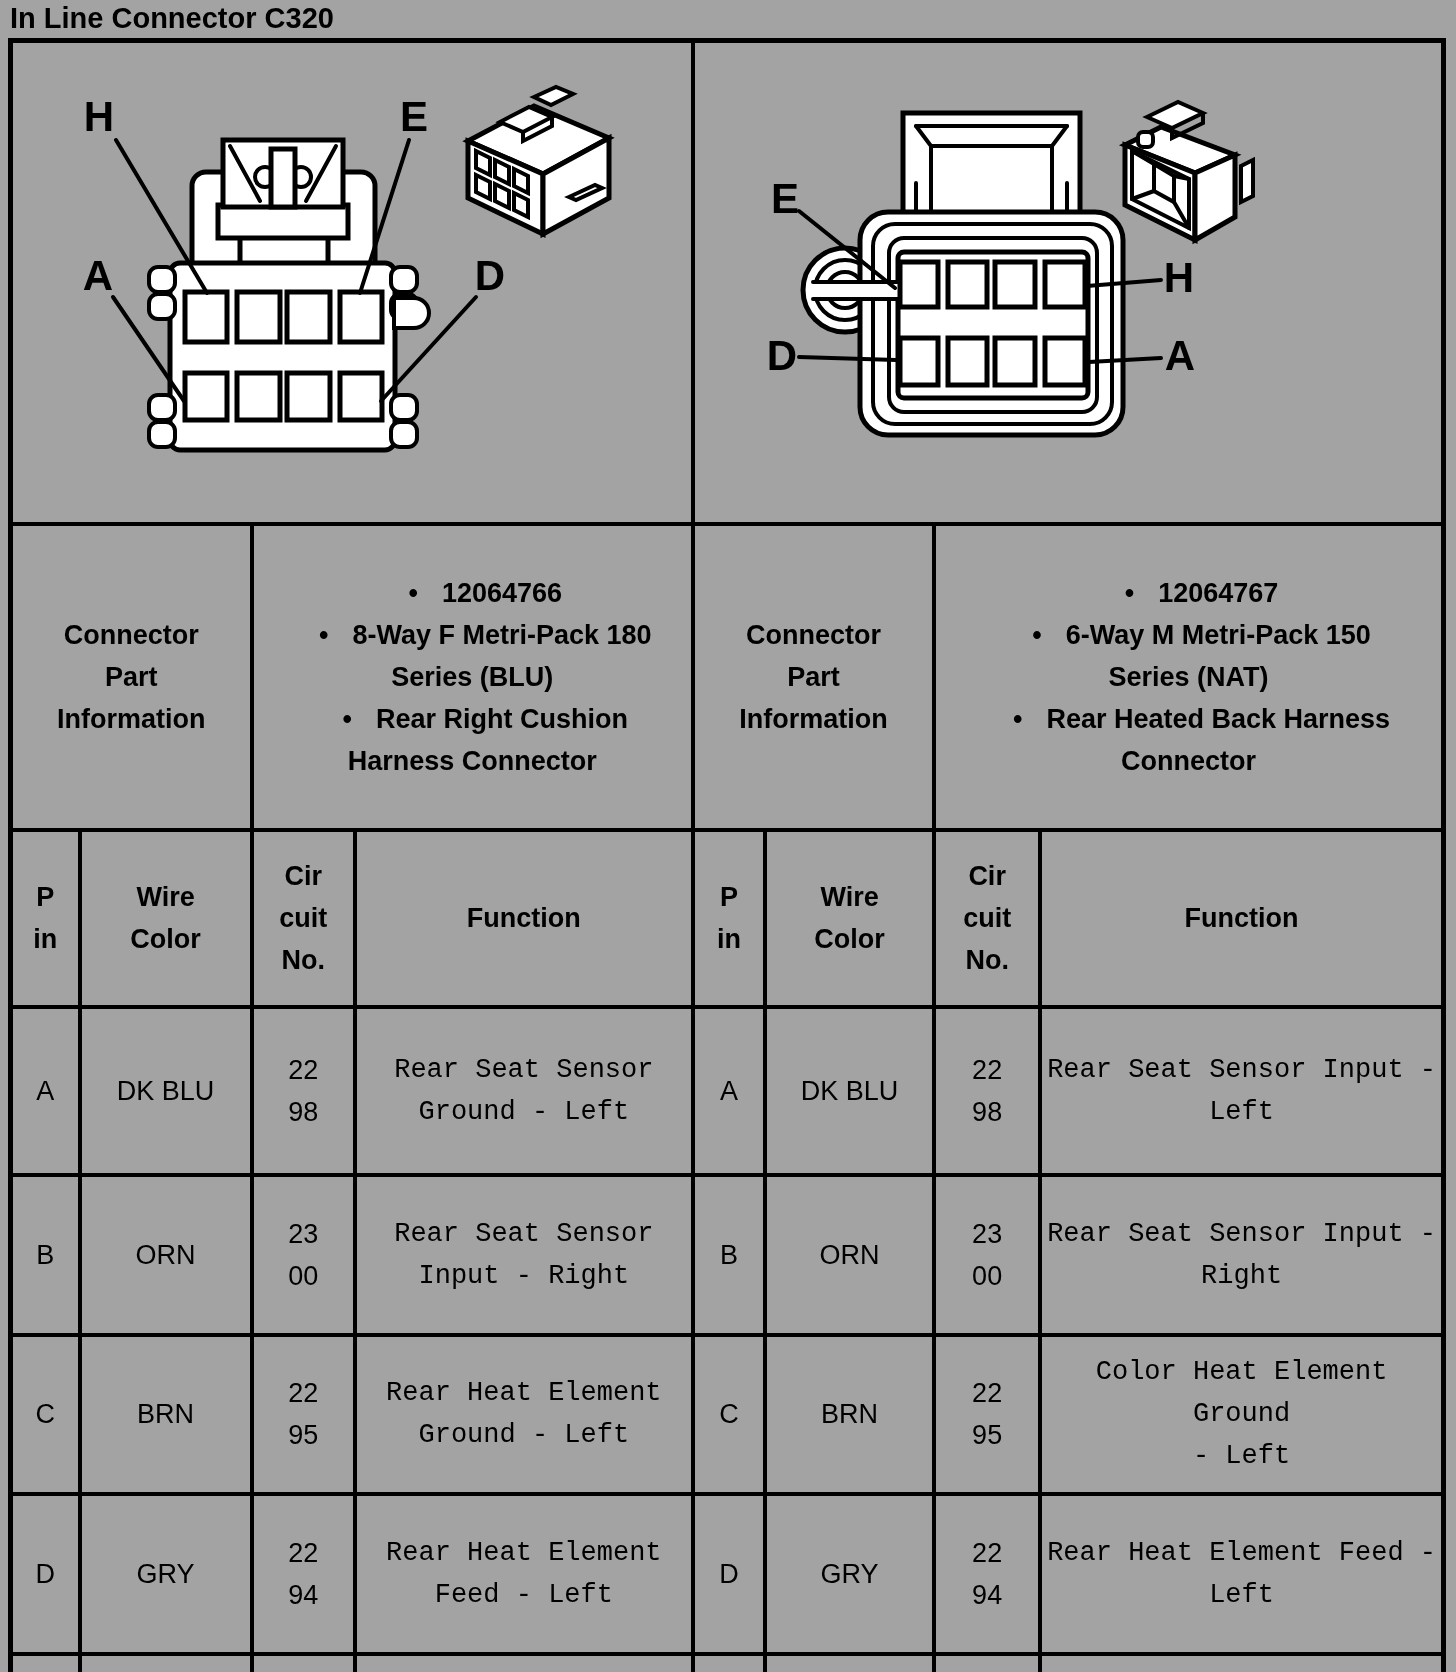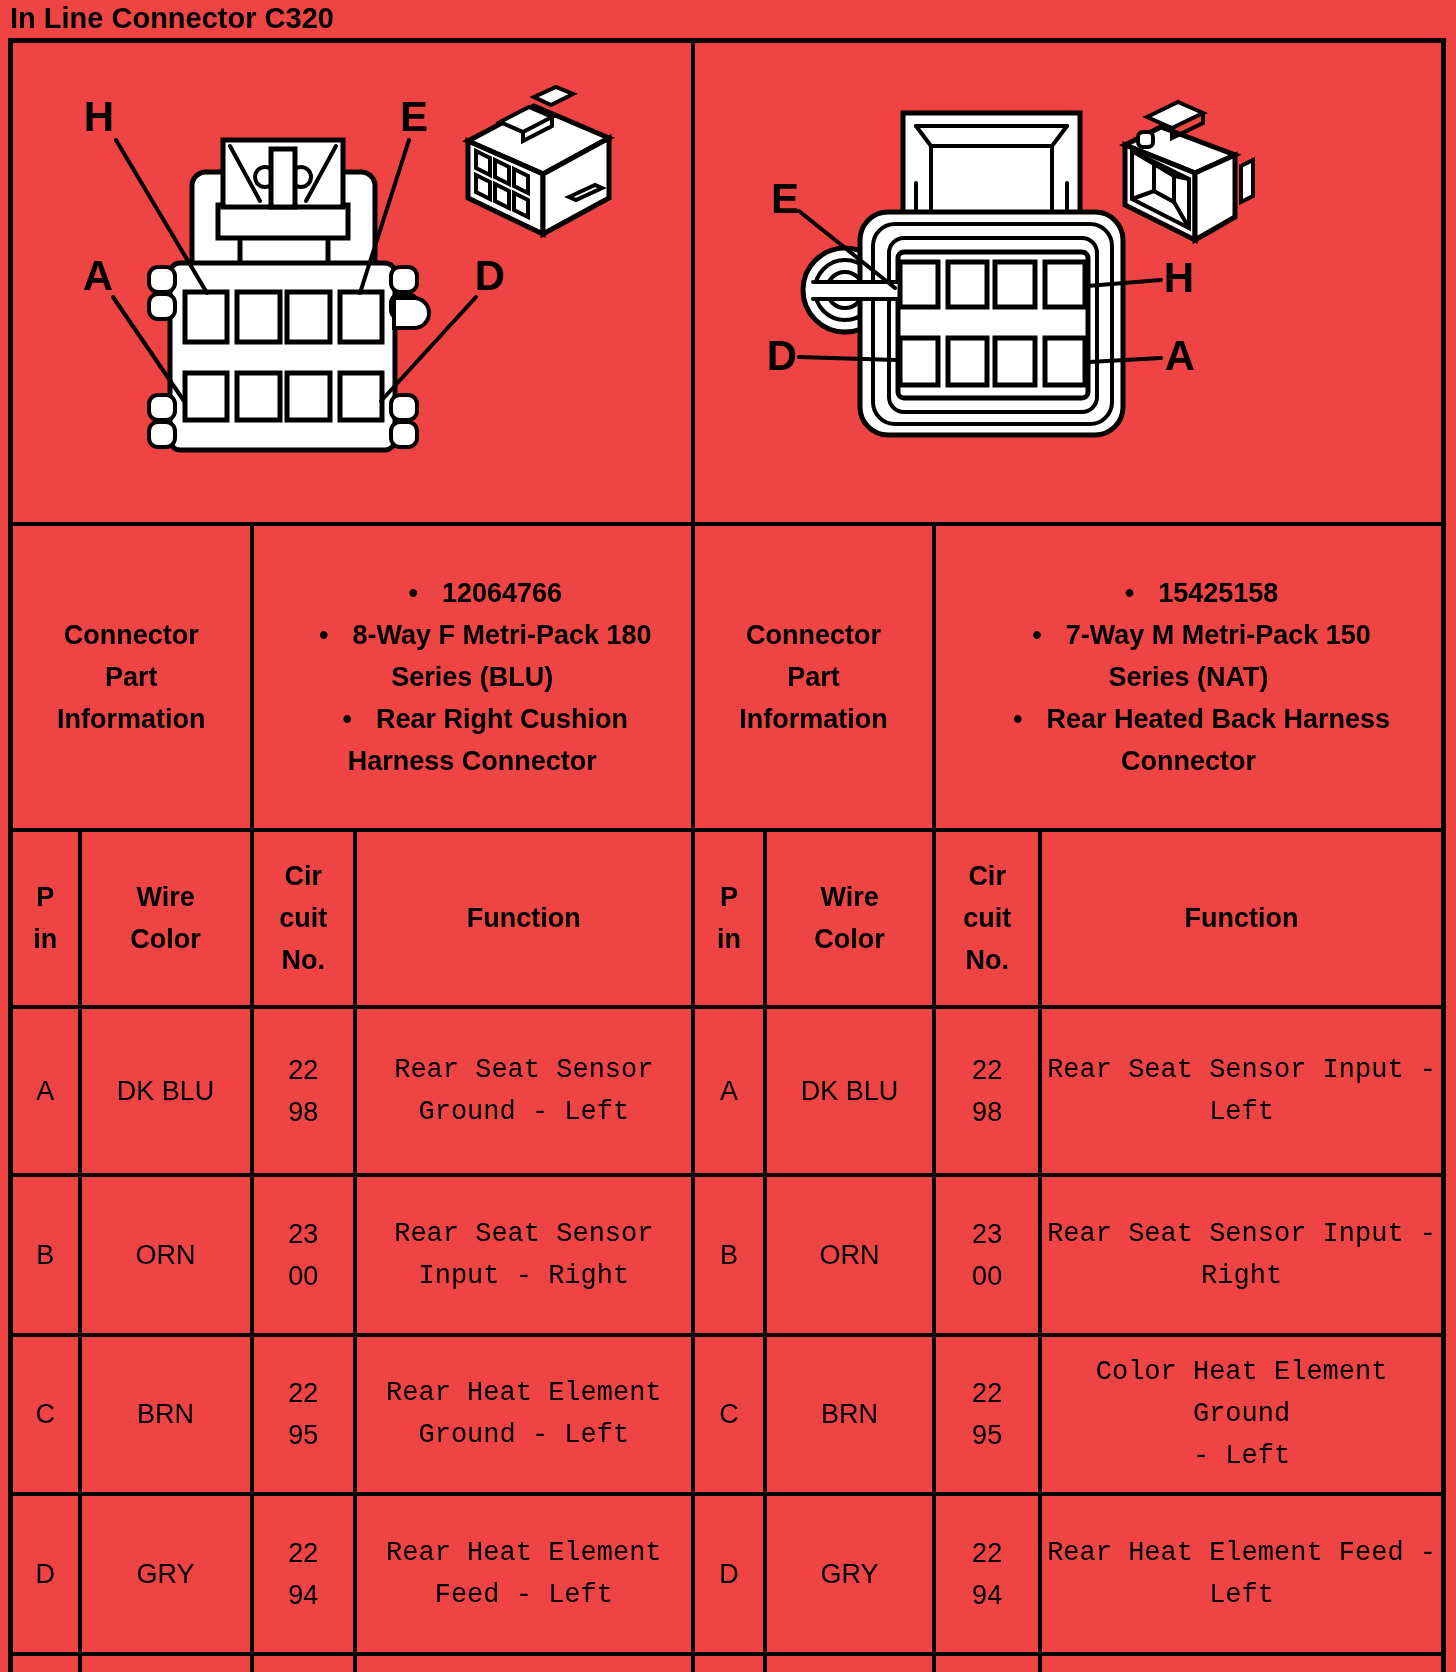--- a/index.html
+++ b/index.html
@@ -1,18 +1,18 @@
 <!DOCTYPE html>
 <html><head>
 <meta charset="utf-8">
 <style>
   html,body { margin:0; padding:0; background:#ffffff; }
   .page {
     position:relative; width:1456px; height:1672px; overflow:hidden;
-    background:#ef4444; color:#000;
+    background:#a3a3a3; color:#000;
     font-family:"Liberation Sans", sans-serif;
   }
   .title {
     position:absolute; left:10px; top:0px;
     font-size:29px; font-weight:bold; line-height:36px;
   }
   table.conn {
     position:absolute; left:8px; top:38px; width:1438px;
     border-collapse:collapse; table-layout:fixed;
     border:5px solid #000;
@@ -198,22 +198,22 @@
         <div class="bullet-item"><span class="bullet">•</span><span class="bullet-text">12064766</span></div>
         <div class="bullet-item"><span class="bullet">•</span><span class="bullet-text">8-Way F Metri-Pack 180
 Series (BLU)</span></div>
         <div class="bullet-item"><span class="bullet">•</span><span class="bullet-text">Rear Right Cushion
 Harness Connector</span></div>
       </td>
       <td colspan="2" class="pi-label">Connector
 Part
 Information</td>
       <td colspan="2" class="pi-bullets">
-        <div class="bullet-item"><span class="bullet">•</span><span class="bullet-text">15425158</span></div>
-        <div class="bullet-item"><span class="bullet">•</span><span class="bullet-text">7-Way M Metri-Pack 150
+        <div class="bullet-item"><span class="bullet">•</span><span class="bullet-text">12064767</span></div>
+        <div class="bullet-item"><span class="bullet">•</span><span class="bullet-text">6-Way M Metri-Pack 150
 Series (NAT)</span></div>
         <div class="bullet-item"><span class="bullet">•</span><span class="bullet-text">Rear Heated Back Harness
 Connector</span></div>
       </td>
     </tr>
 
     <tr style="height:177px">
       <td class="hdr">P
 in</td>
       <td class="hdr">Wire

